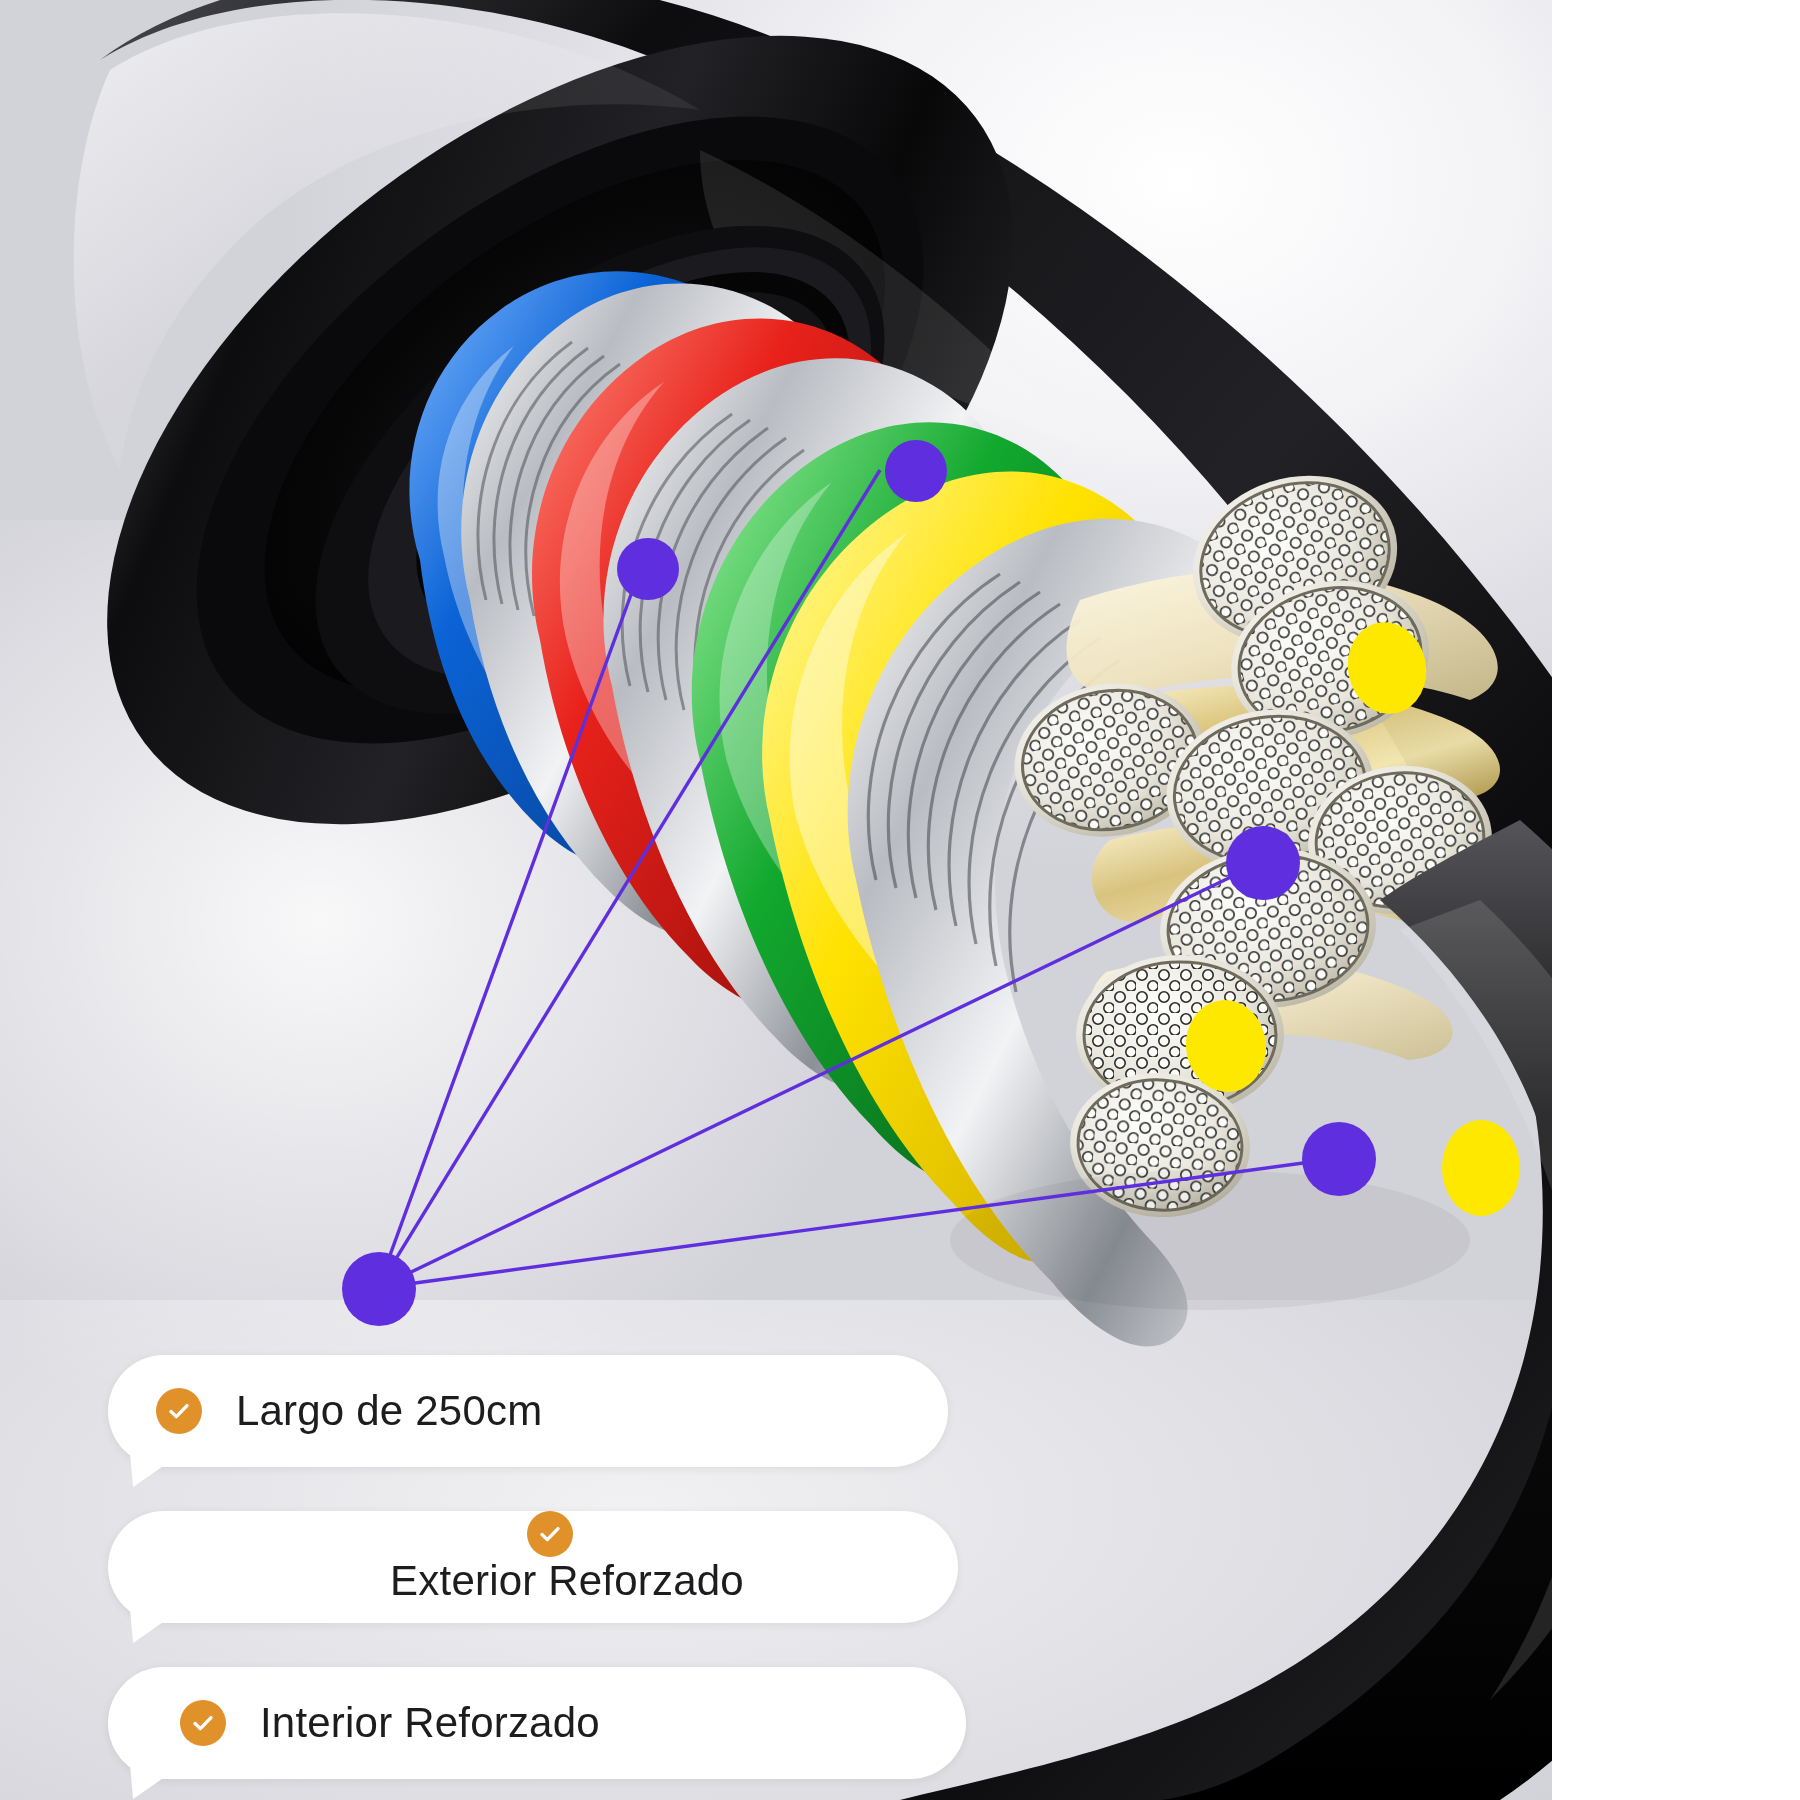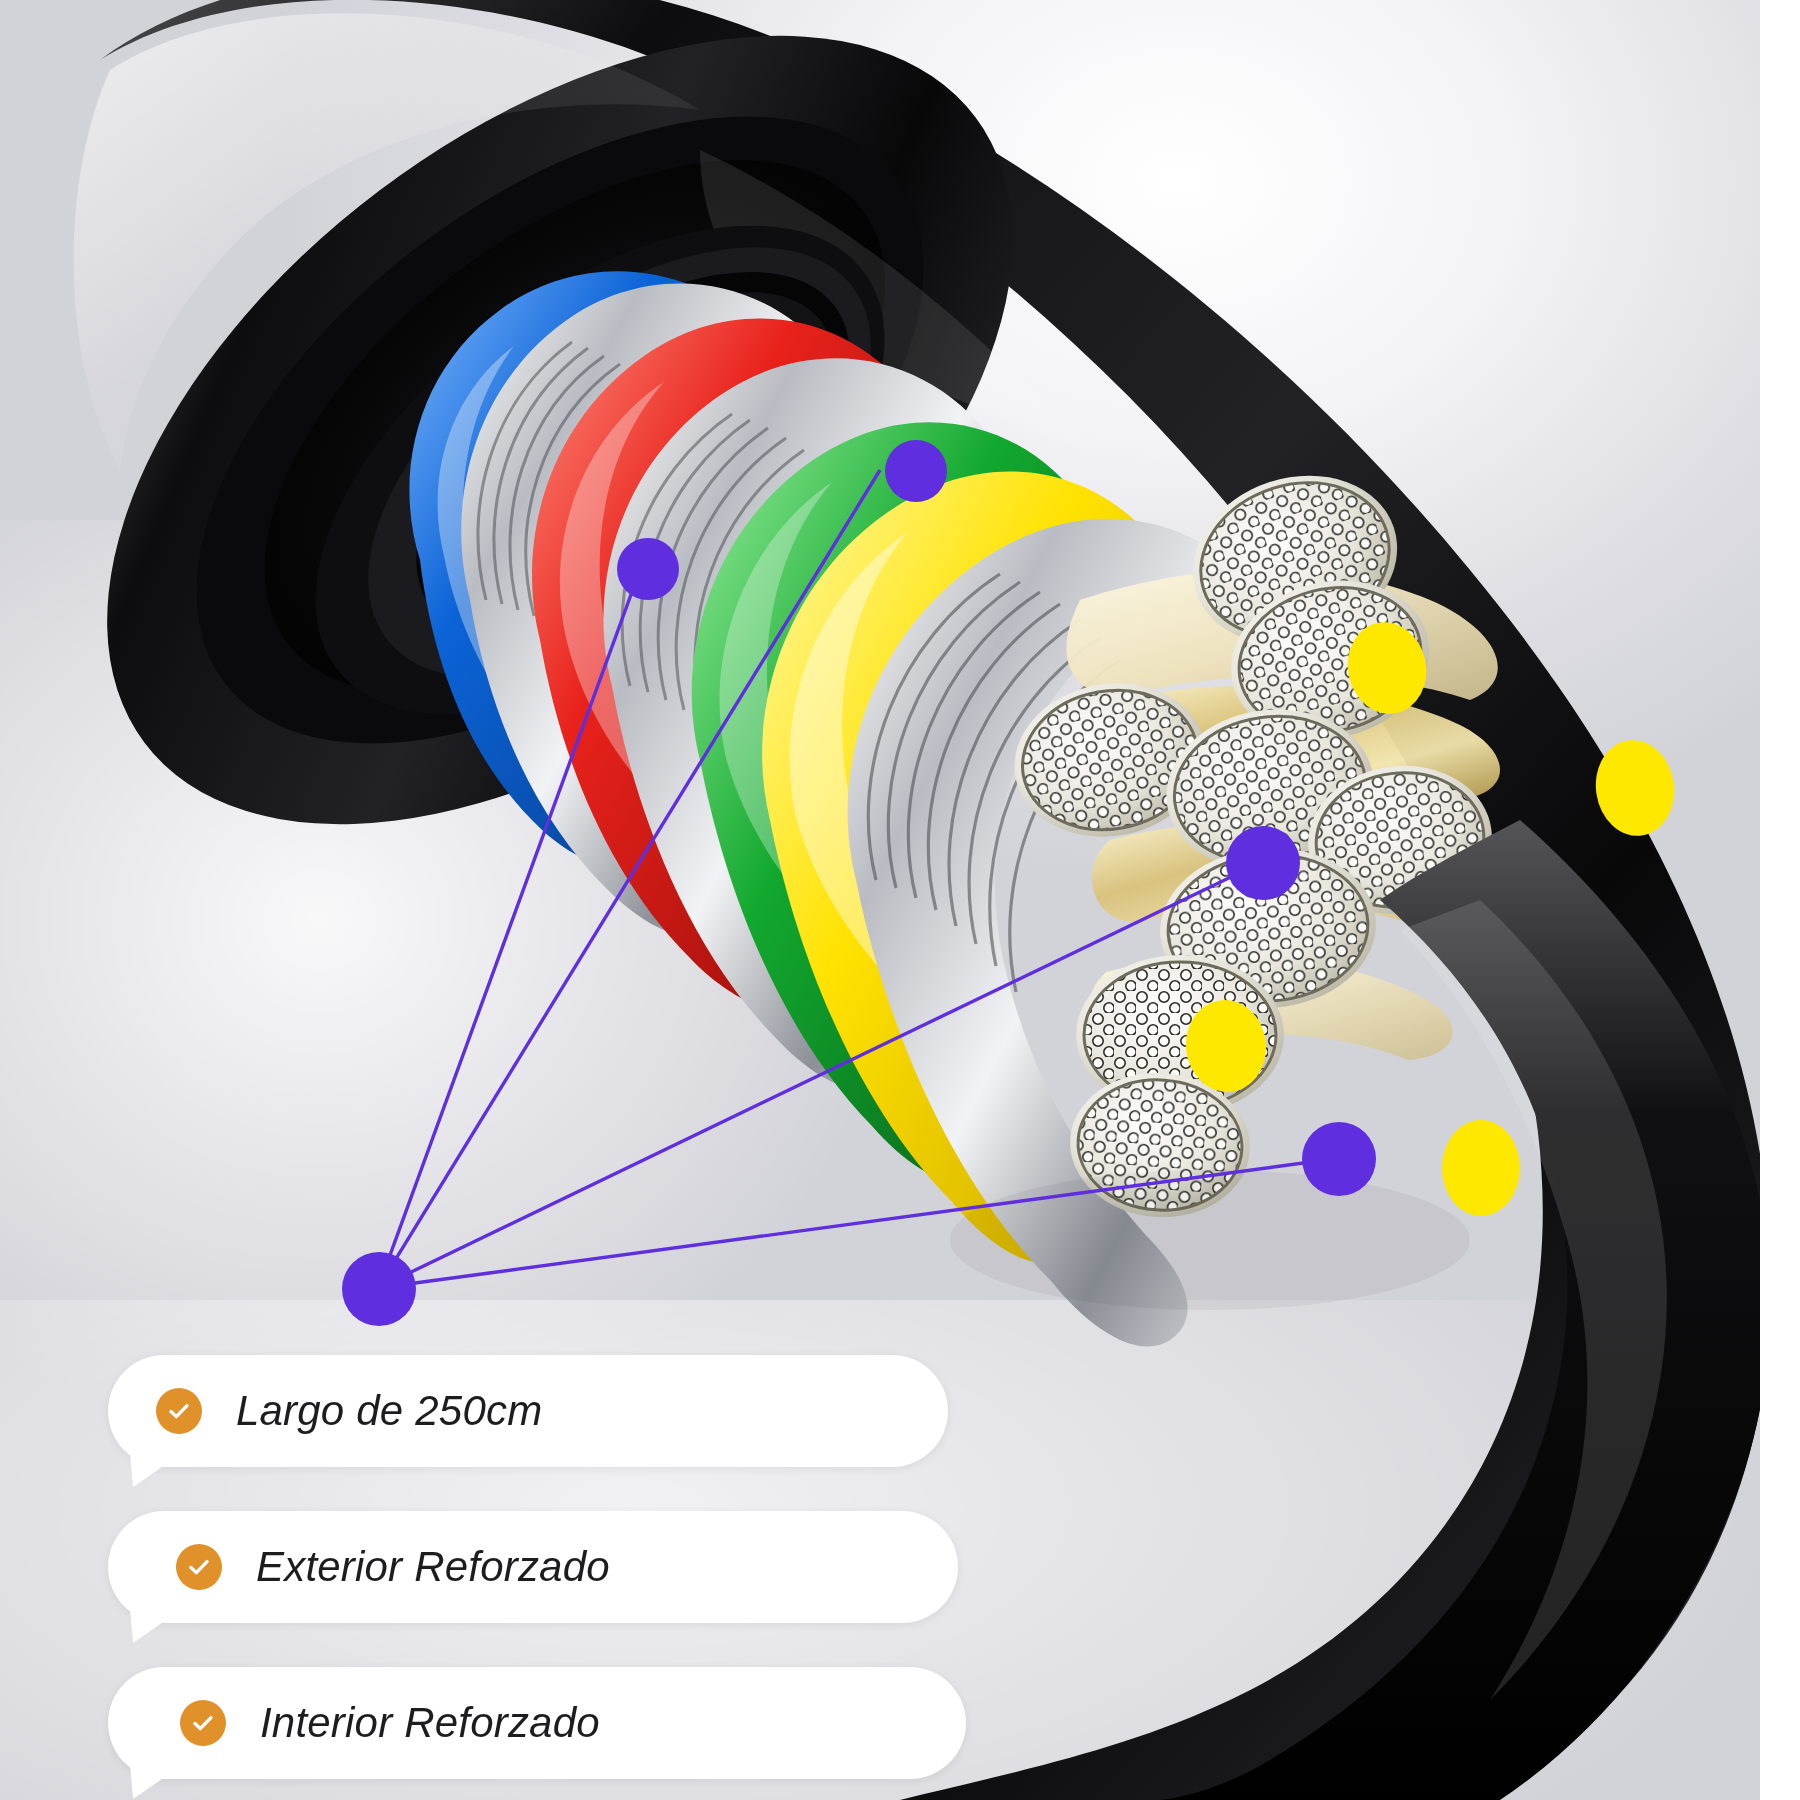--- a/index.html
+++ b/index.html
@@ -8,25 +8,24 @@
     background: #ffffff;
   }
   body {
     width: 1800px;
     height: 1800px;
     overflow: hidden;
     font-family: "Liberation Sans", sans-serif;
   }
   #stage {
     position: relative;
-    width: 1760px;
+    width: 1552px;
     height: 1800px;
     background: #fdba74;
     overflow: hidden;
-    font-style: italic;
   }
   
   .bg-base {
     position: absolute;
     inset: 0;
     background:
       radial-gradient(ellipse 900px 700px at 1180px 180px, #ffffff 0%, #f3f3f6 38%, #dedee4 72%, #d2d2d9 100%),
       linear-gradient(160deg, #f6f6f8 0%, #e3e3e9 45%, #d4d4db 100%);
   }
   .bg-soft-left {
@@ -110,21 +109,21 @@
   .callout .check svg { display: block; }
   .callout .label {
     font-size: 42px;
     color: #1d1d1f;
     letter-spacing: 0.2px;
     font-family: "Liberation Sans", sans-serif;
   }
   .c1 { width: 792px; }
   .c2 { width: 782px; }
   .c3 { width: 786px; padding-left: 72px; }
-  .c2 { padding-left: 68px; }
+  .c2 { padding-left: 68px; flex-direction: column; }
 </style>
 </head>
 <body>
 
 <div id="stage">
 
   <div class="bg-base"></div>
   <div class="bg-soft-left"></div>
   <div class="bg-soft-bottom"></div>
 

